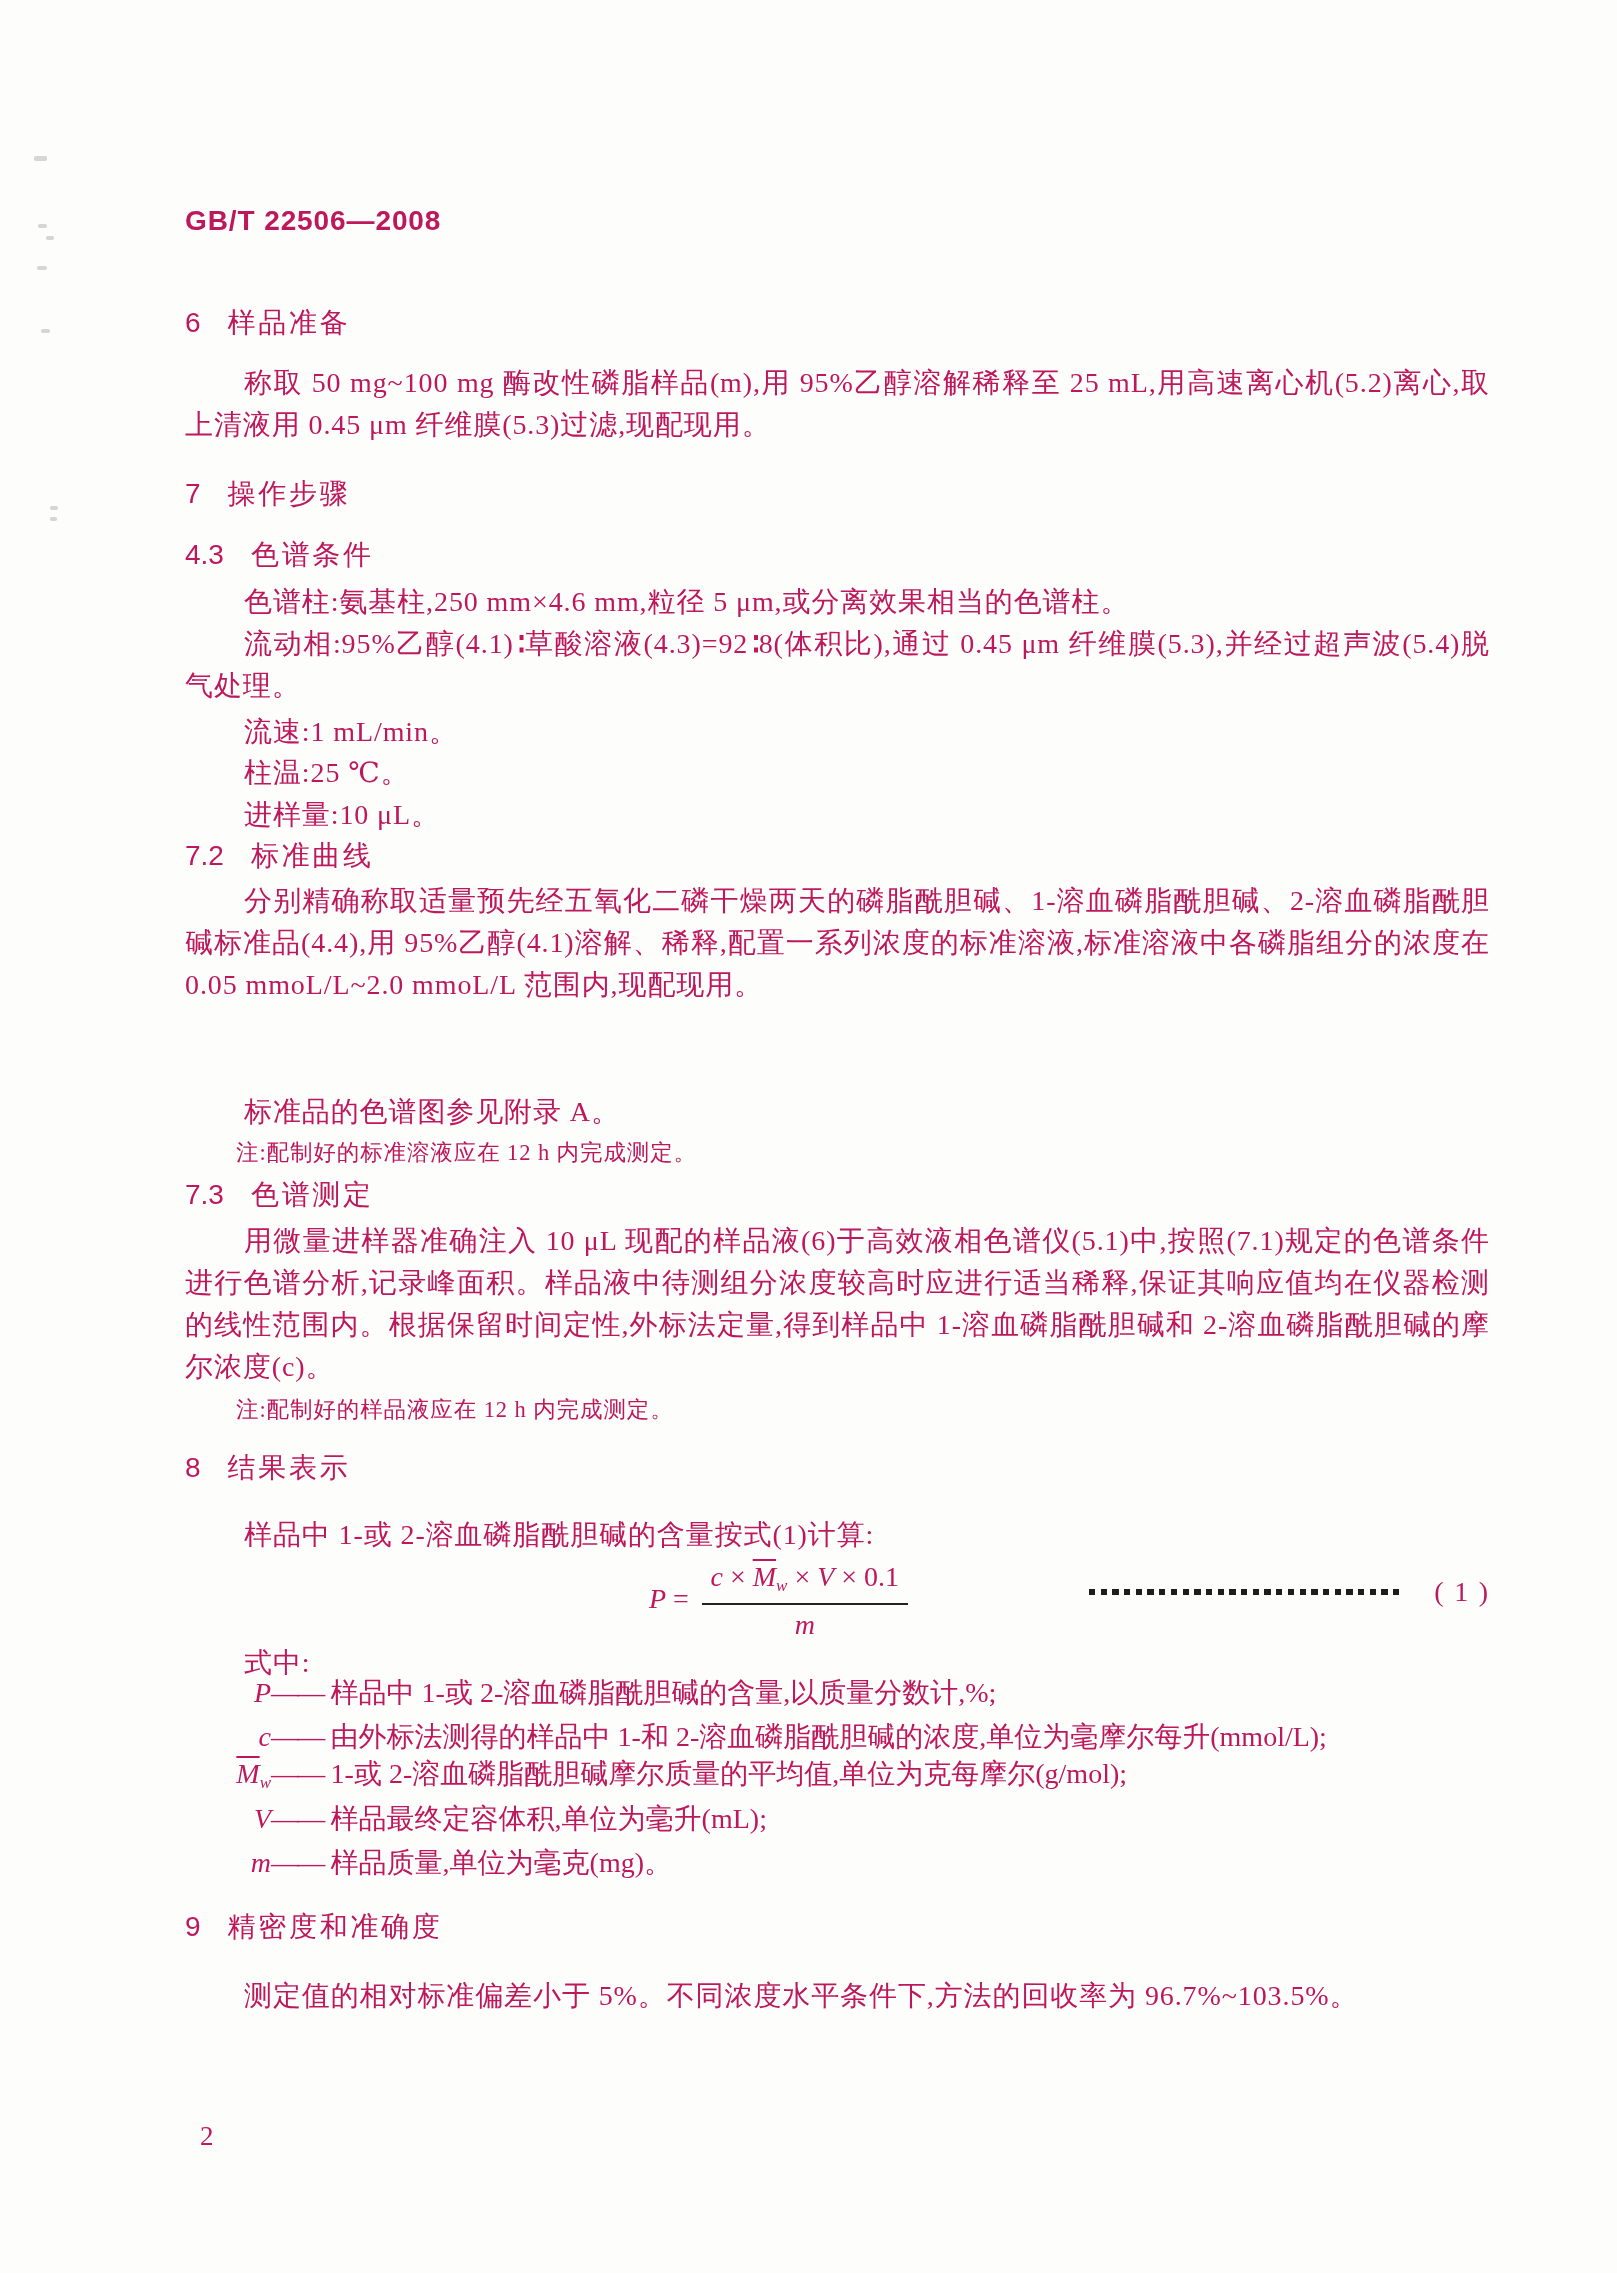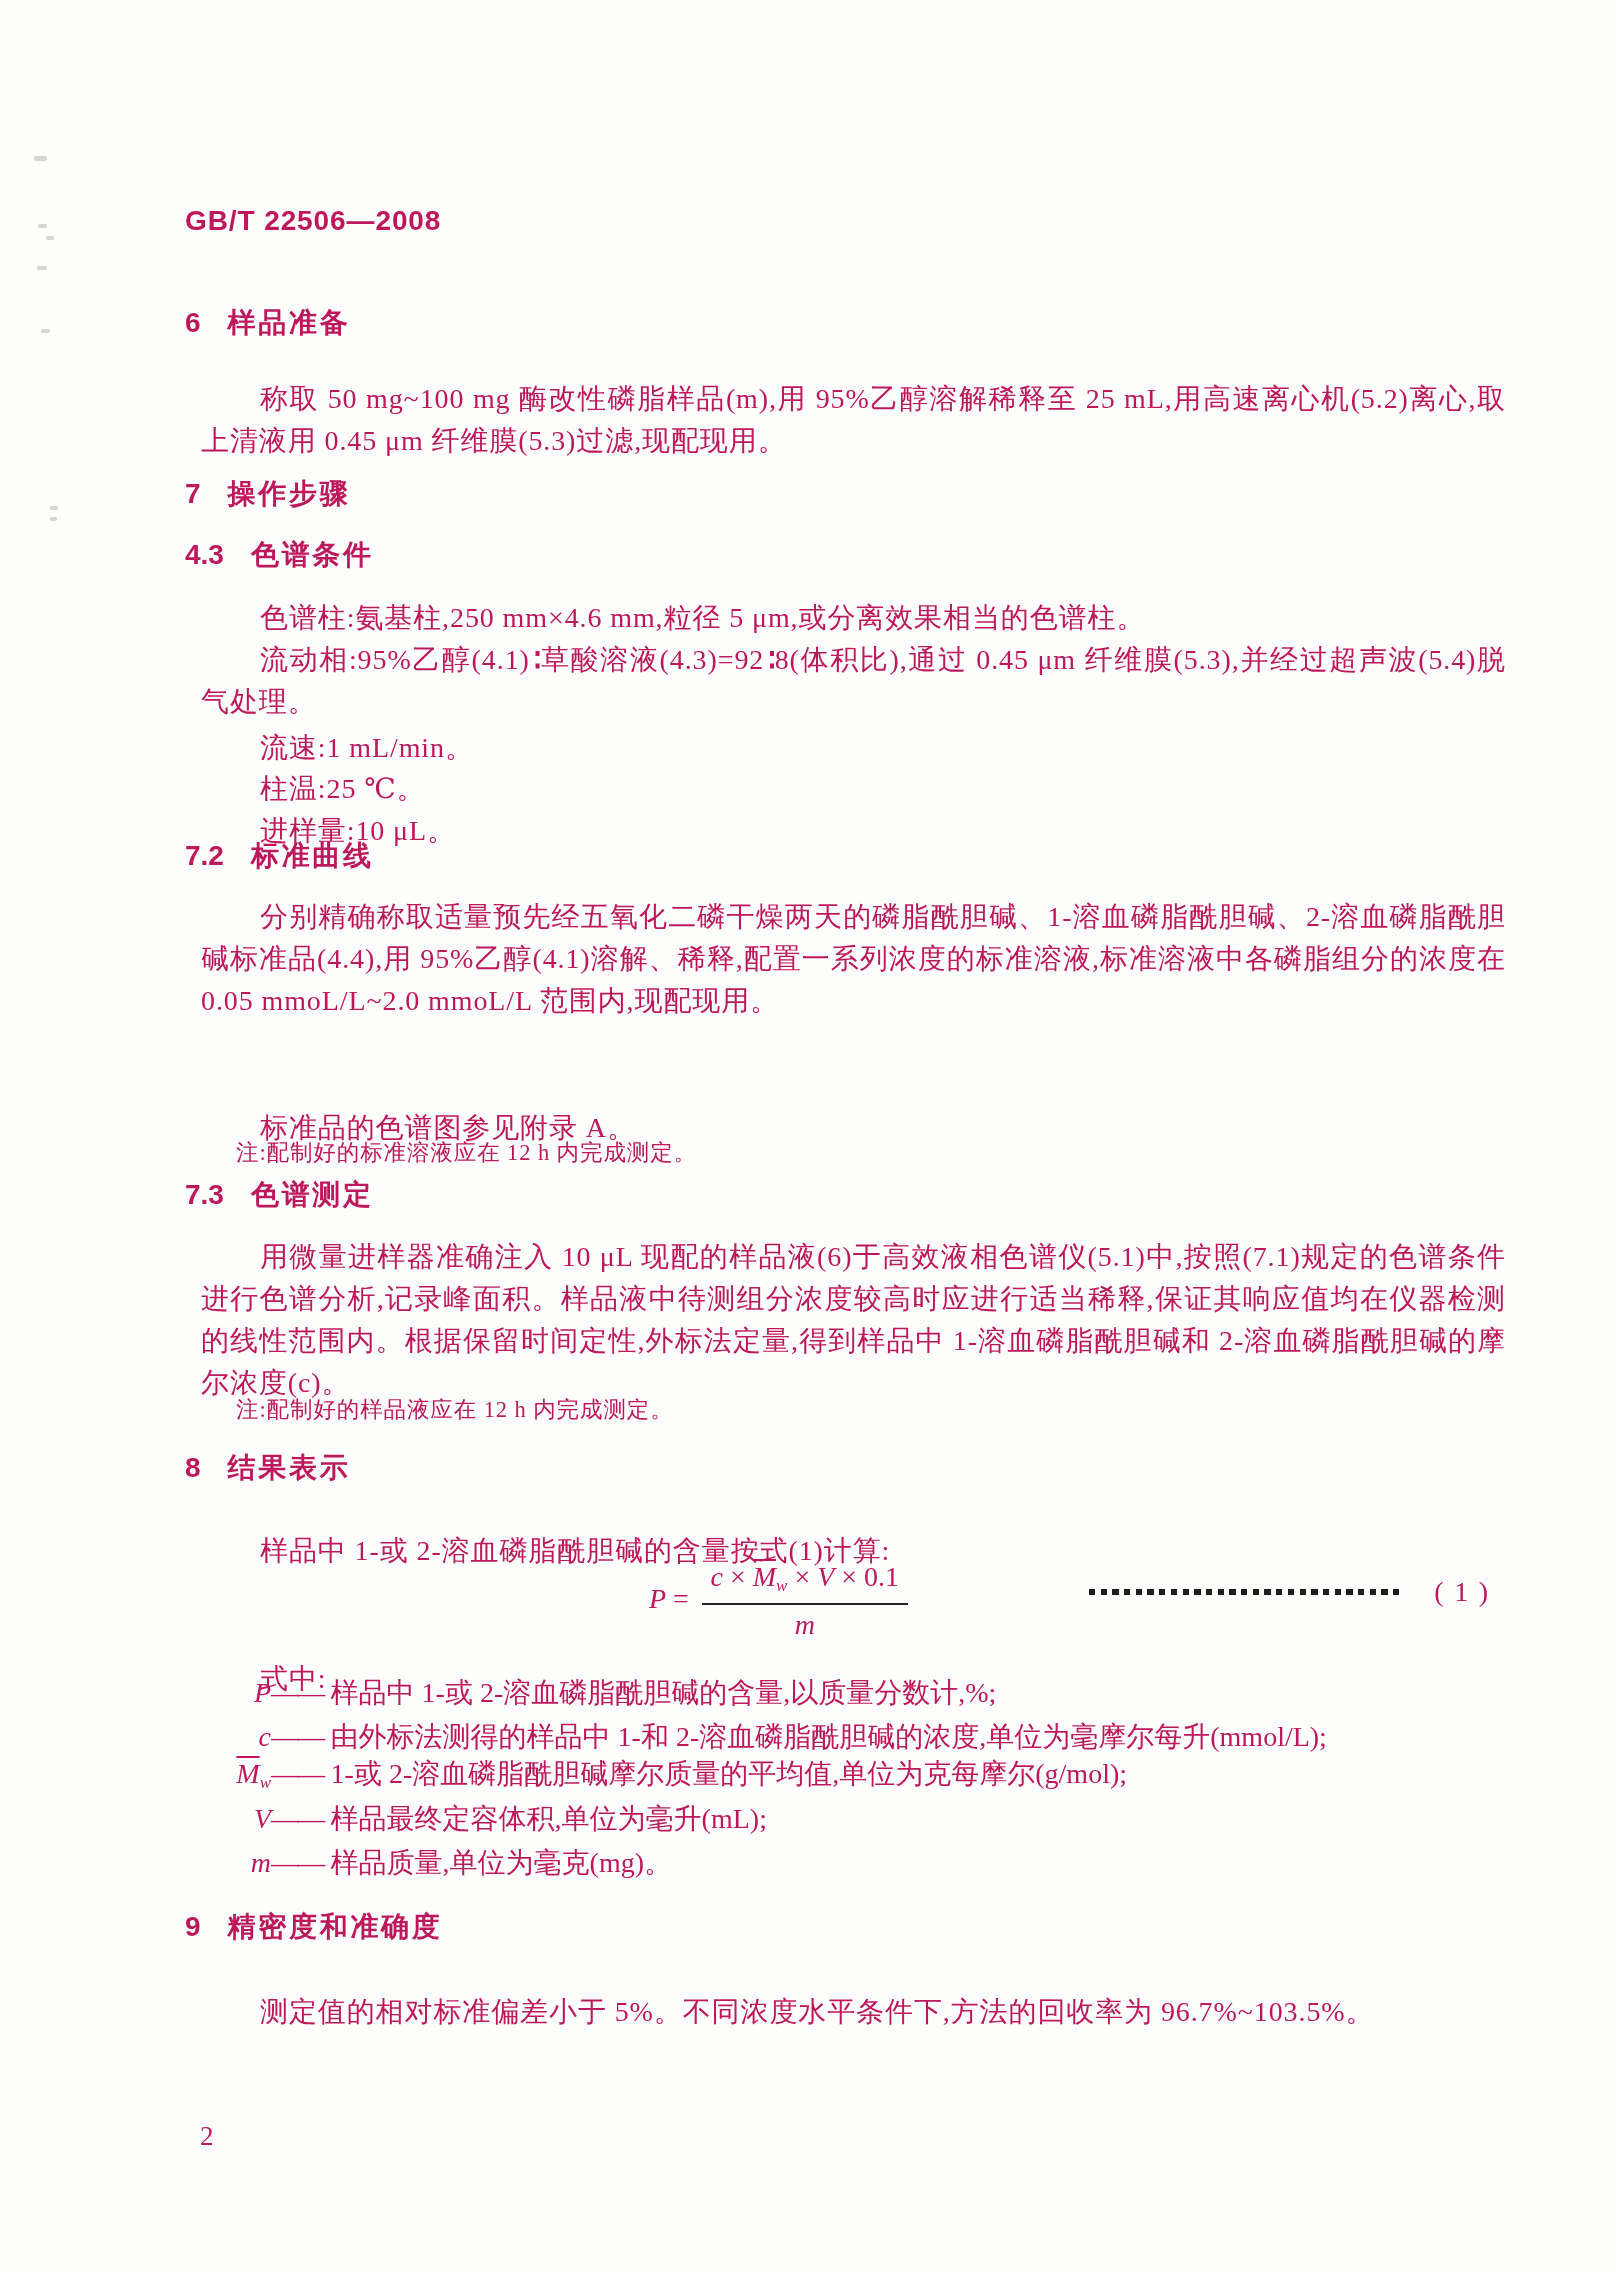--- a/index.html
+++ b/index.html
@@ -12,28 +12,28 @@
     font-family:"Liberation Serif","DejaVu Serif",serif;
     overflow:hidden;
   }
   .abs { position:absolute; left:185px; width:1305px; }
   .hdr {
     font-family:"Liberation Sans","DejaVu Sans",sans-serif;
     font-weight:700; font-size:28px; letter-spacing:0.9px;
   }
   .clause {
     font-family:"Liberation Sans","DejaVu Sans",sans-serif;
-    font-weight:700; font-size:28px;
+    font-weight:400; font-size:28px;
   }
   .clause .h-title { margin-left:27px; letter-spacing:2.7px; }
   .body {
     font-size:28px; line-height:42px;
     text-align:justify; text-align-last:left;
     text-indent:59px; letter-spacing:0.9px;
-    margin:16px;
+    margin:0;
   }
   .note {
     font-size:22.5px; line-height:31px;
     text-indent:50px; letter-spacing:0.9px; margin:1px;
   }
   .sym-row { font-size:28px; line-height:42px; white-space:nowrap; }
   .sym {
     display:inline-block; width:86px; text-align:right;
     font-style:italic;
   }

